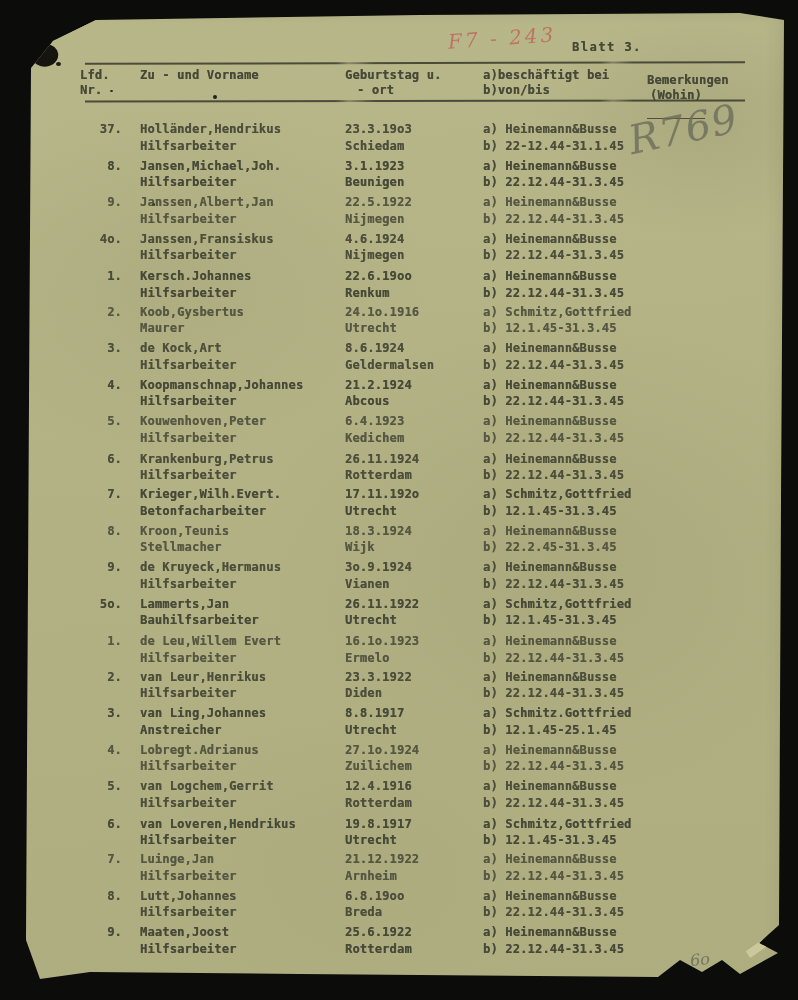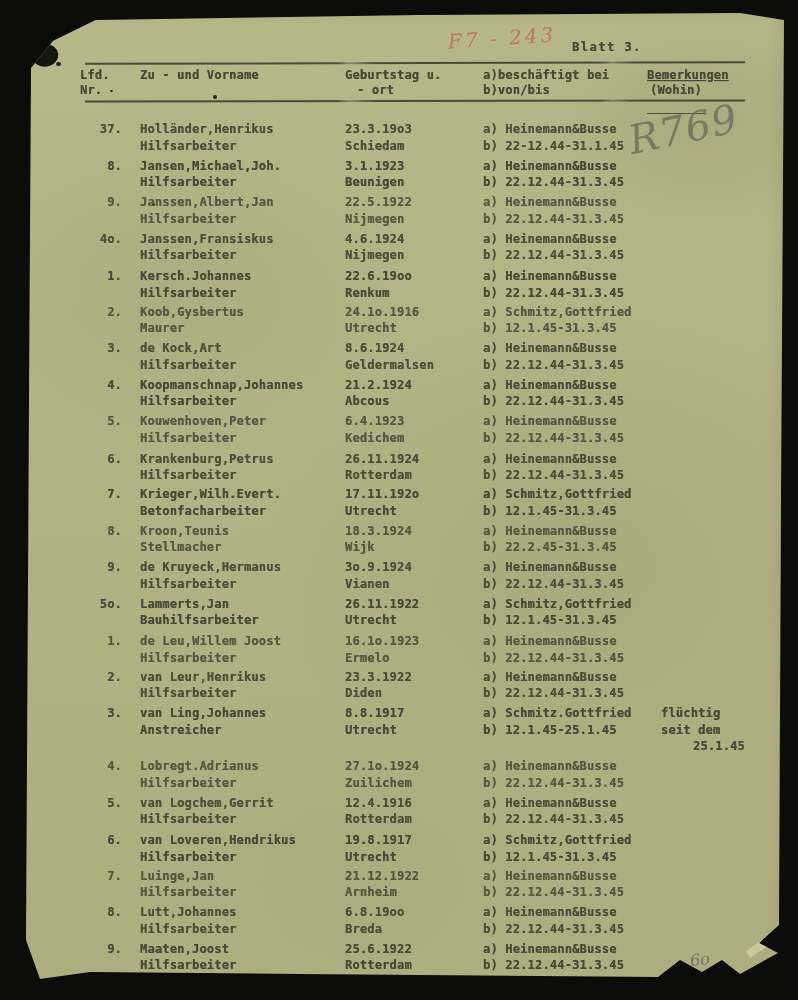--- a/index.html
+++ b/index.html
@@ -45,21 +45,21 @@
             letter-spacing:3px;transform:rotate(-4deg);white-space:nowrap;}
   .blatt{position:absolute;left:572px;top:40px;white-space:nowrap;letter-spacing:1.5px;}
   .rule{position:absolute;height:2px;background:linear-gradient(90deg,
         rgba(55,56,44,.85) 0 38%, rgba(55,56,44,.35) 40%, rgba(55,56,44,.85) 44%,
         rgba(55,56,44,.85) 78%, rgba(55,56,44,.4) 80%, rgba(55,56,44,.85) 83%);}
   .rule1{left:85px;top:62px;width:660px;transform:rotate(-.15deg);}
   .rule2{left:85px;top:100px;width:660px;height:1.5px;transform:rotate(-.1deg);}
 
   .grid{display:grid;grid-template-columns:60px 205px 138px 178px 1fr;}
   .header{position:absolute;left:80px;top:68px;width:678px;line-height:15px;}
-  .header .h5{margin-left:-14px;text-decoration:underline;}
+  .header .h5{margin-left:-14px;margin-top:5px;}
   .h5 .u{border-bottom:1.5px solid rgba(55,56,44,.8);display:inline-block;padding:0 3px 15px 3px;}
   .h-ort{padding-left:12px;}
 
   .rows{position:absolute;left:80px;top:121px;width:678px;}
   .row{margin-bottom:3.5px;line-height:16.5px;}
   .c-nr{text-align:right;padding-right:18px;}
   .rem-indent{padding-left:32px;}
   .row:nth-child(3n){opacity:.86;}
   .row:nth-child(3n+1){opacity:.95;}
   .row:nth-child(4n+2) .c-emp div:first-child{filter:blur(.3px);}
@@ -107,21 +107,21 @@
       <div><span class="u">(Wohin)</span></div>
     </div>
   </div>
 
   <div class="rule rule2"></div>
 
   <div class="rows typed">
   <div class="row grid">
     <div class="c-nr">37.</div>
     <div class="c-name">
-      <div>Holländer,Henrikus</div>
+      <div>Holländer,Hendrikus</div>
       <div>Hilfsarbeiter</div>
     </div>
     <div class="c-birth">
       <div>23.3.19o3</div>
       <div>Schiedam</div>
     </div>
     <div class="c-emp">
       <div>a) Heinemann&amp;Busse</div>
       <div>b) 22-12.44-31.1.45</div>
     </div>
@@ -345,21 +345,21 @@
     <div class="c-emp">
       <div>a) Schmitz,Gottfried</div>
       <div>b) 12.1.45-31.3.45</div>
     </div>
     <div class="c-rem"></div>
   </div>
 
   <div class="row grid">
     <div class="c-nr">1.</div>
     <div class="c-name">
-      <div>de Leu,Willem Joost</div>
+      <div>de Leu,Willem Evert</div>
       <div>Hilfsarbeiter</div>
     </div>
     <div class="c-birth">
       <div>16.1o.1923</div>
       <div>Ermelo</div>
     </div>
     <div class="c-emp">
       <div>a) Heinemann&amp;Busse</div>
       <div>b) 22.12.44-31.3.45</div>
     </div>
@@ -390,25 +390,20 @@
       <div>Anstreicher</div>
     </div>
     <div class="c-birth">
       <div>8.8.1917</div>
       <div>Utrecht</div>
     </div>
     <div class="c-emp">
       <div>a) Schmitz.Gottfried</div>
       <div>b) 12.1.45-25.1.45</div>
     </div>
-    <div class="c-rem">
-          <div>flüchtig</div>
-          <div>seit dem</div>
-          <div class="rem-indent">25.1.45</div>
-        </div>
   </div>
 
   <div class="row grid">
     <div class="c-nr">4.</div>
     <div class="c-name">
       <div>Lobregt.Adrianus</div>
       <div>Hilfsarbeiter</div>
     </div>
     <div class="c-birth">
       <div>27.1o.1924</div>

